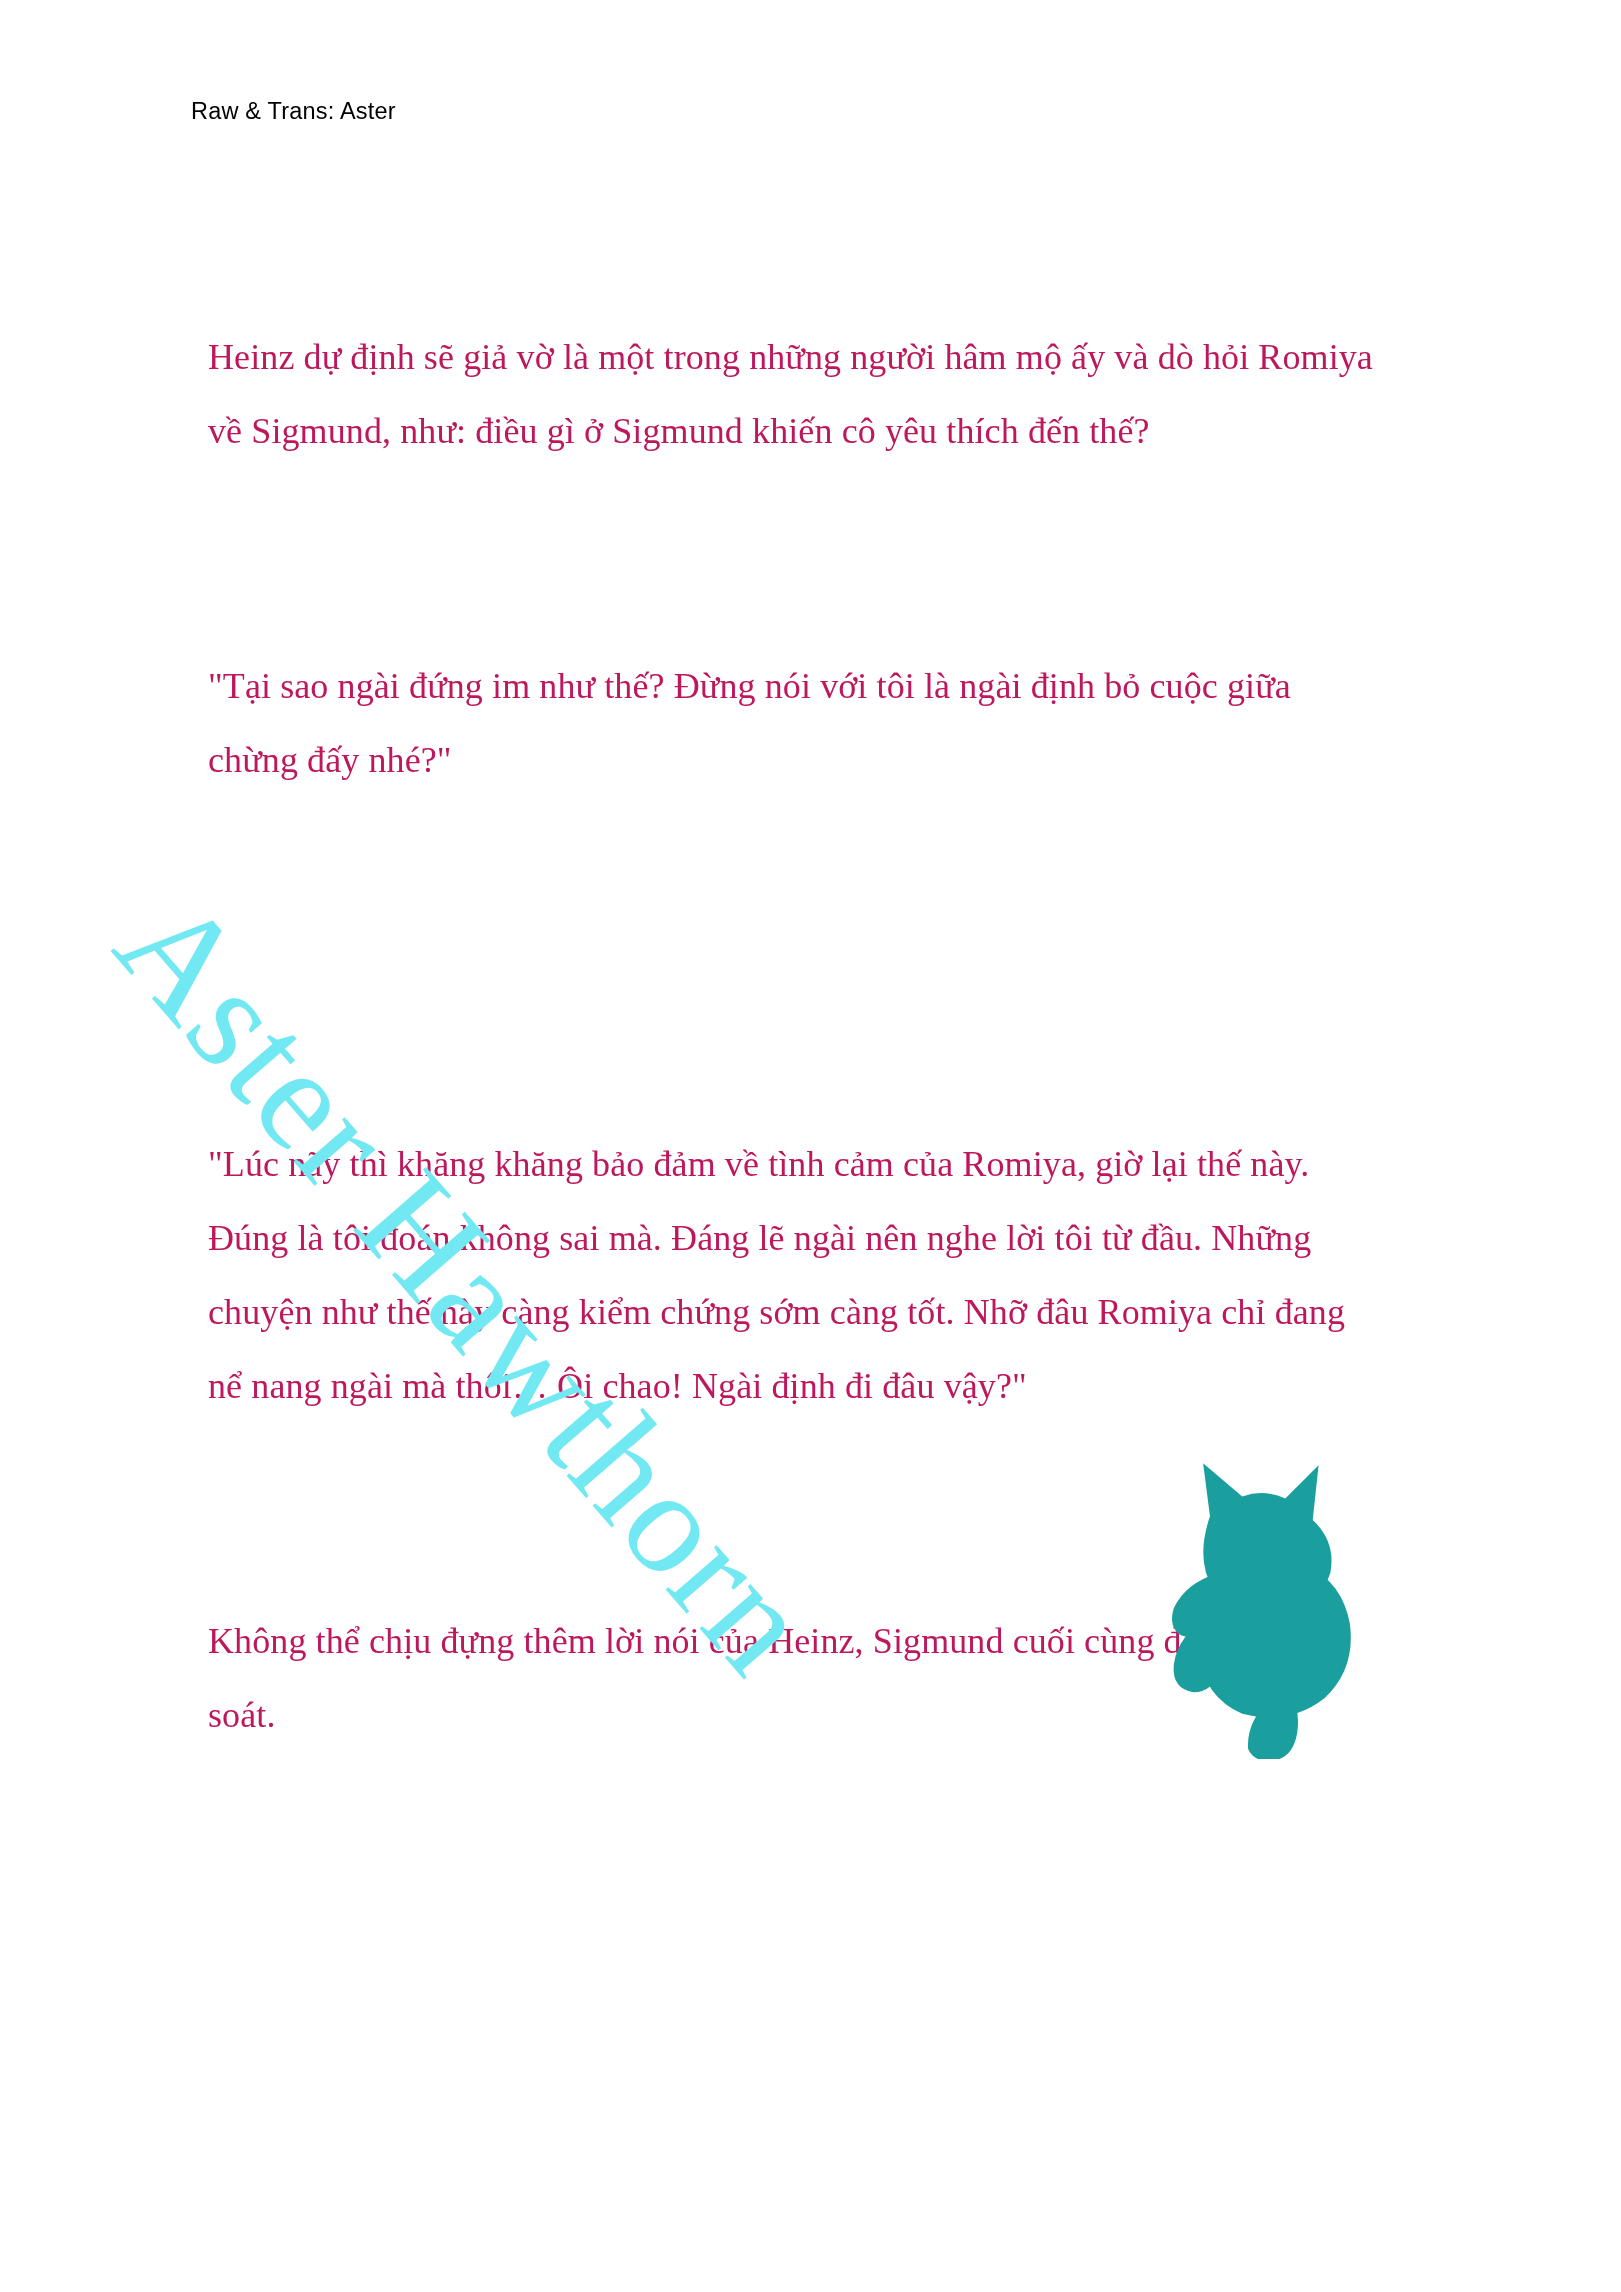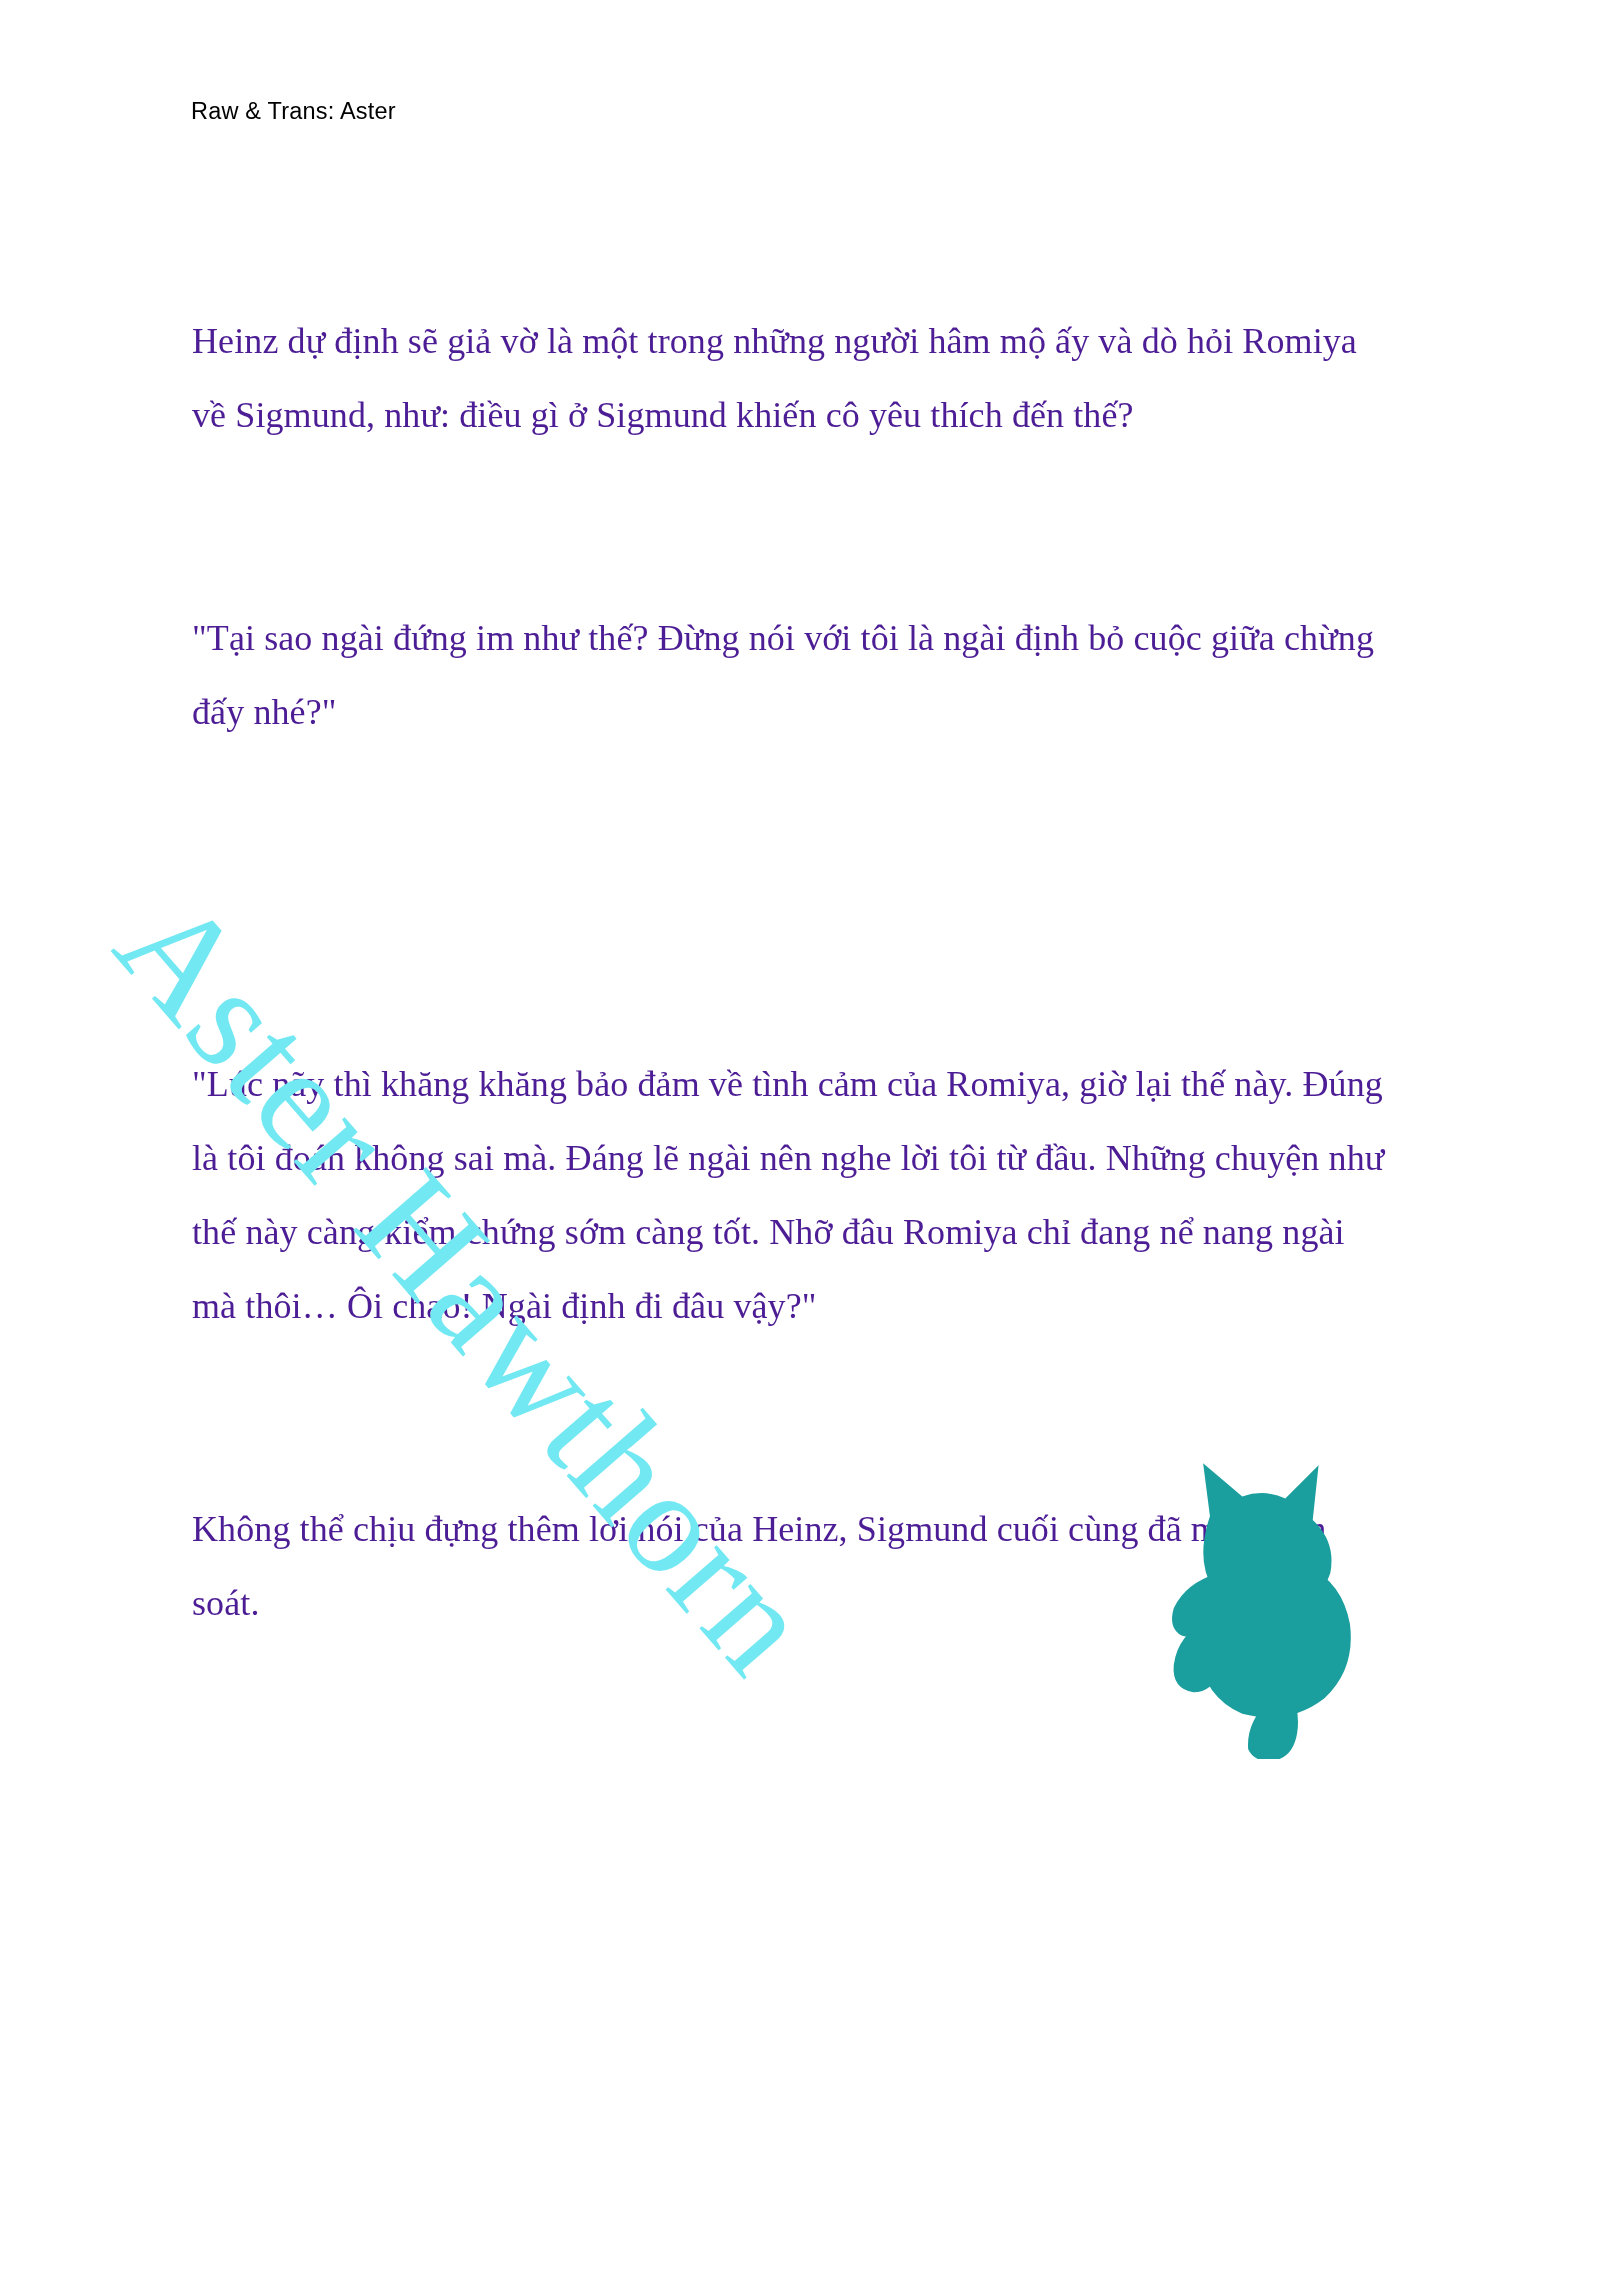--- a/index.html
+++ b/index.html
@@ -33,22 +33,22 @@
   .content {
     position: absolute;
     top: 304px;
     left: 192px;
     width: 1204px;
   }
   .para {
     font-family: "Liberation Serif", "DejaVu Serif", serif;
     font-size: 36px;
     line-height: 74px;
-    color: #4c1d95;
-    margin: 0;
+    color: #be185d;
+    margin: 16px;
     text-align: left;
     letter-spacing: 0.1px;
   }
   .gap-lg { height: 149px; }
 
   
   .watermark {
     position: absolute;
     left: 147px;
     top: 510px;

